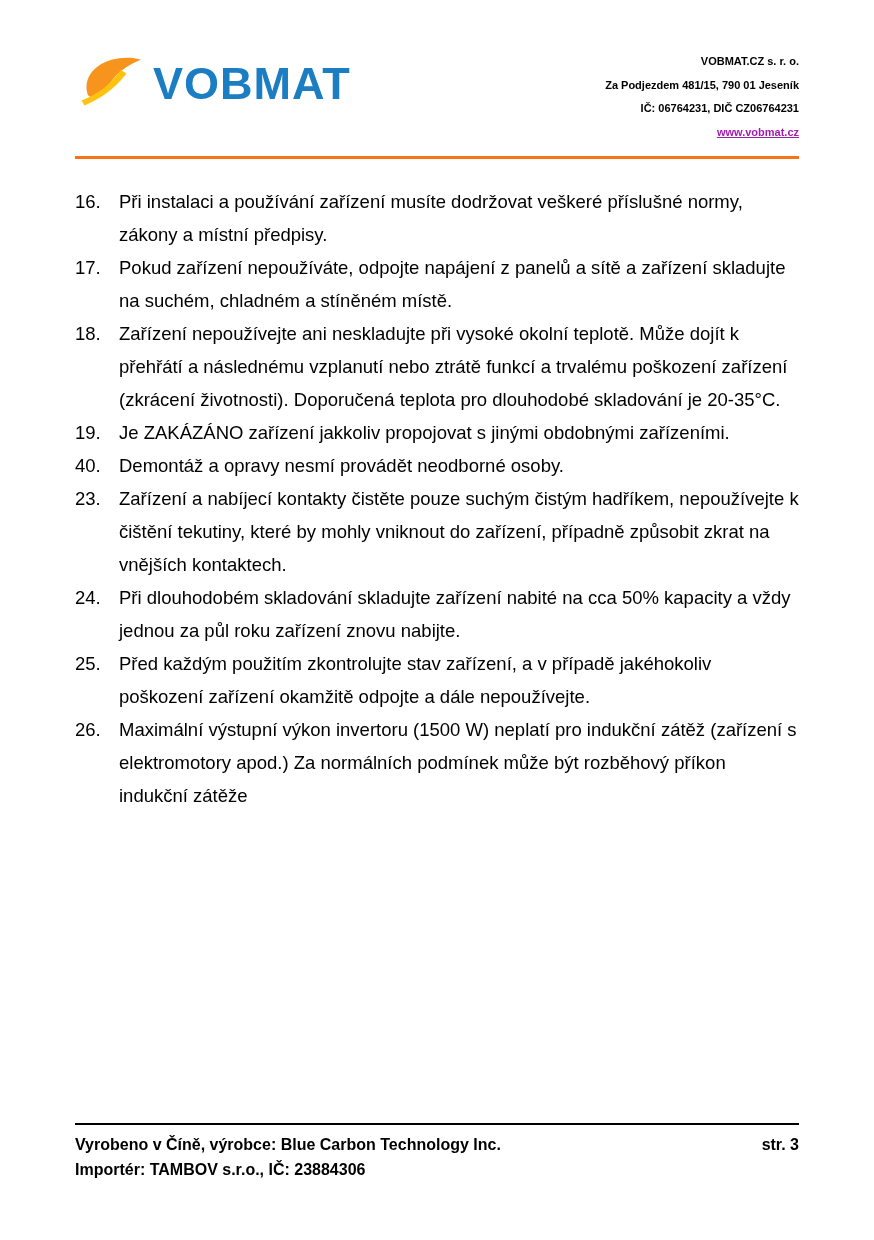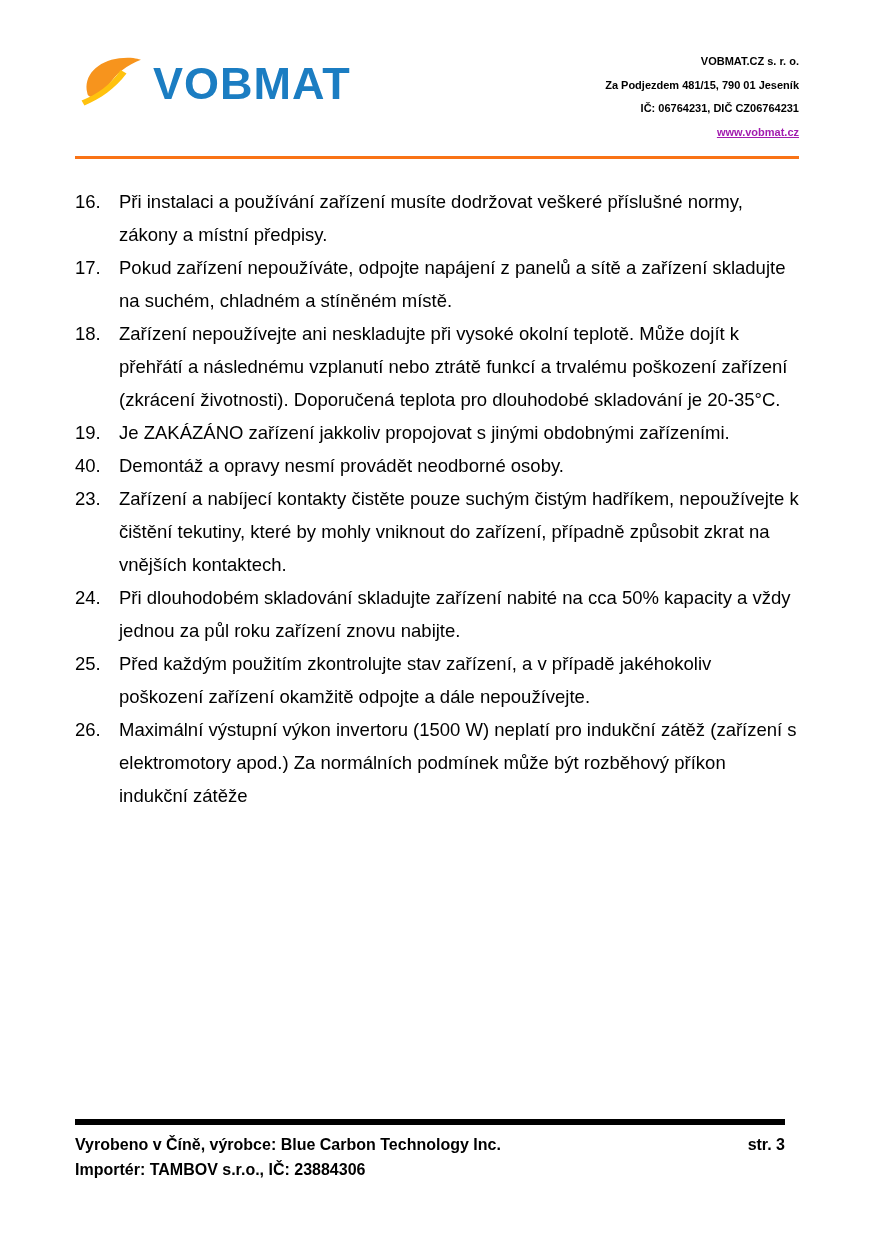--- a/index.html
+++ b/index.html
@@ -68,23 +68,23 @@
     flex: 0 0 44px;
     text-align: left;
   }
   .list-item-text {
     flex: 1 1 auto;
   }
   
   .footer {
     position: absolute;
     left: 75px;
-    right: 89px;
+    right: 75px;
     bottom: 58px;
-    border-top: 6px solid #000000;
+    border-top: 2px solid #000000;
     padding-top: 7px;
     font-size: 16px;
     font-weight: 700;
     line-height: 25px;
   }
   .footer-row {
     display: flex;
     justify-content: space-between;
     align-items: flex-start;
   }

